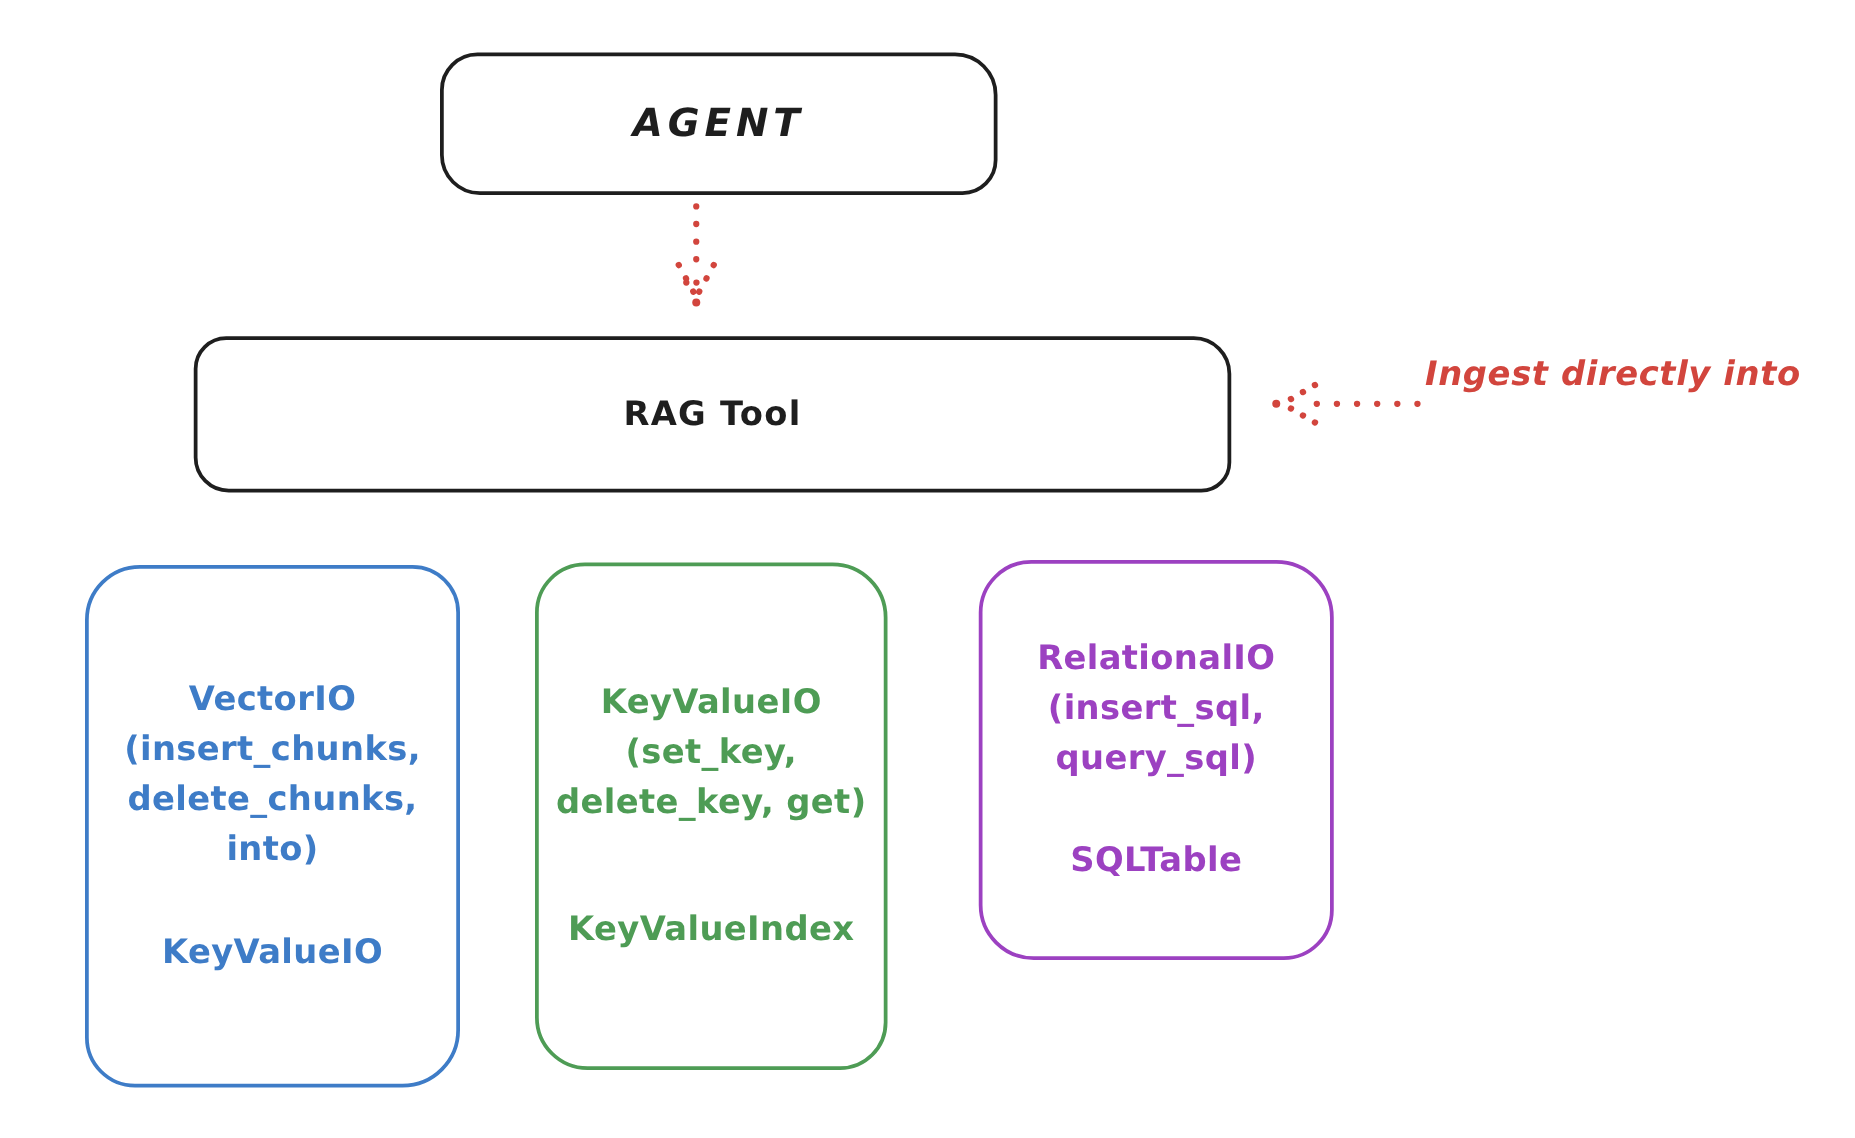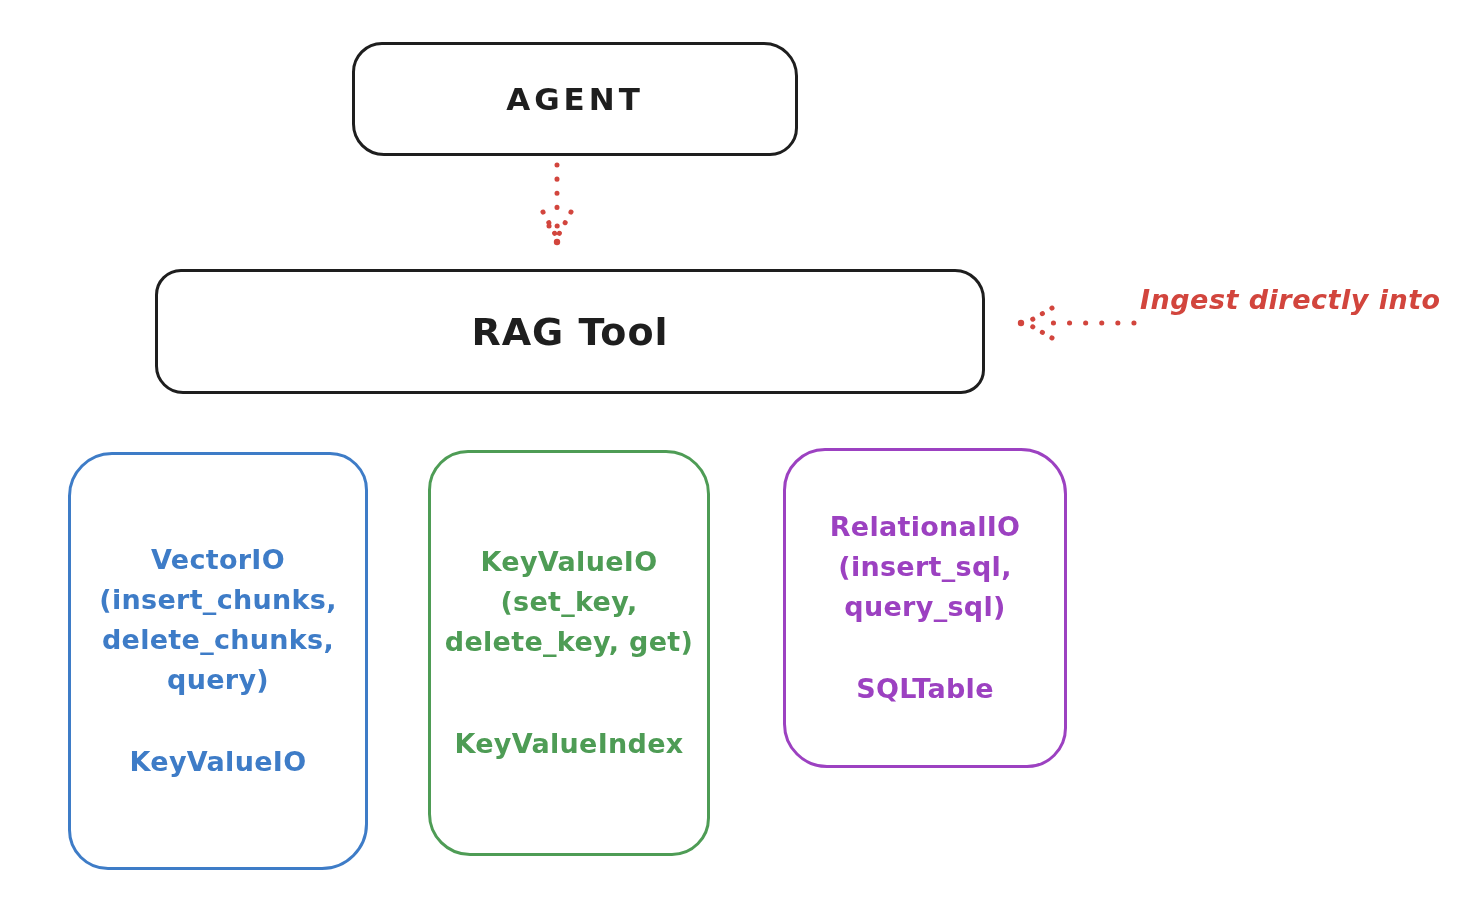--- a/index.html
+++ b/index.html
@@ -26,31 +26,32 @@
   }
   .box-agent {
     left: 352px; top: 42px;
     width: 446px; height: 114px;
     border: 3.5px solid #1e1e1e;
     border-radius: 30px 34px 28px 32px;
   }
   .agent-label {
     font-size: 31px;
     font-weight: 700;
+    font-style: italic;
     letter-spacing: 4px;
     color: #1e1e1e;
   }
   .box-ragtool {
     left: 155px; top: 269px;
     width: 830px; height: 125px;
     border: 3.5px solid #1e1e1e;
     border-radius: 26px 30px 24px 28px;
   }
   .ragtool-label {
-    font-size: 38px;
+    font-size: 27px;
     font-weight: 600;
     color: #1e1e1e;
     letter-spacing: 1px;
   }
   .arrow-v {
     position: absolute;
     left: 534px; top: 160px;
     width: 46px; height: 108px;
   }
   .arrow-h {
@@ -133,21 +134,21 @@
   </svg>
 
   <div class="annotation">
     <div>Ingest directly into</div>
   </div>
 
   <div class="box box-store box-store-1" style="border-color: rgb(62, 124, 199); color: rgb(62, 124, 199);">
     <div class="store-text">VectorIO
 (insert_chunks,
 delete_chunks,
-query)</div>
+into)</div>
     <div class="store-text store-index">KeyValueIO</div>
   </div>
 
   <div class="box box-store box-store-2" style="border-color: rgb(78, 156, 85); color: rgb(78, 156, 85);">
     <div class="store-text">KeyValueIO
 (set_key,
 delete_key, get)</div>
     <div class="store-text store-index">KeyValueIndex</div>
   </div>
 

